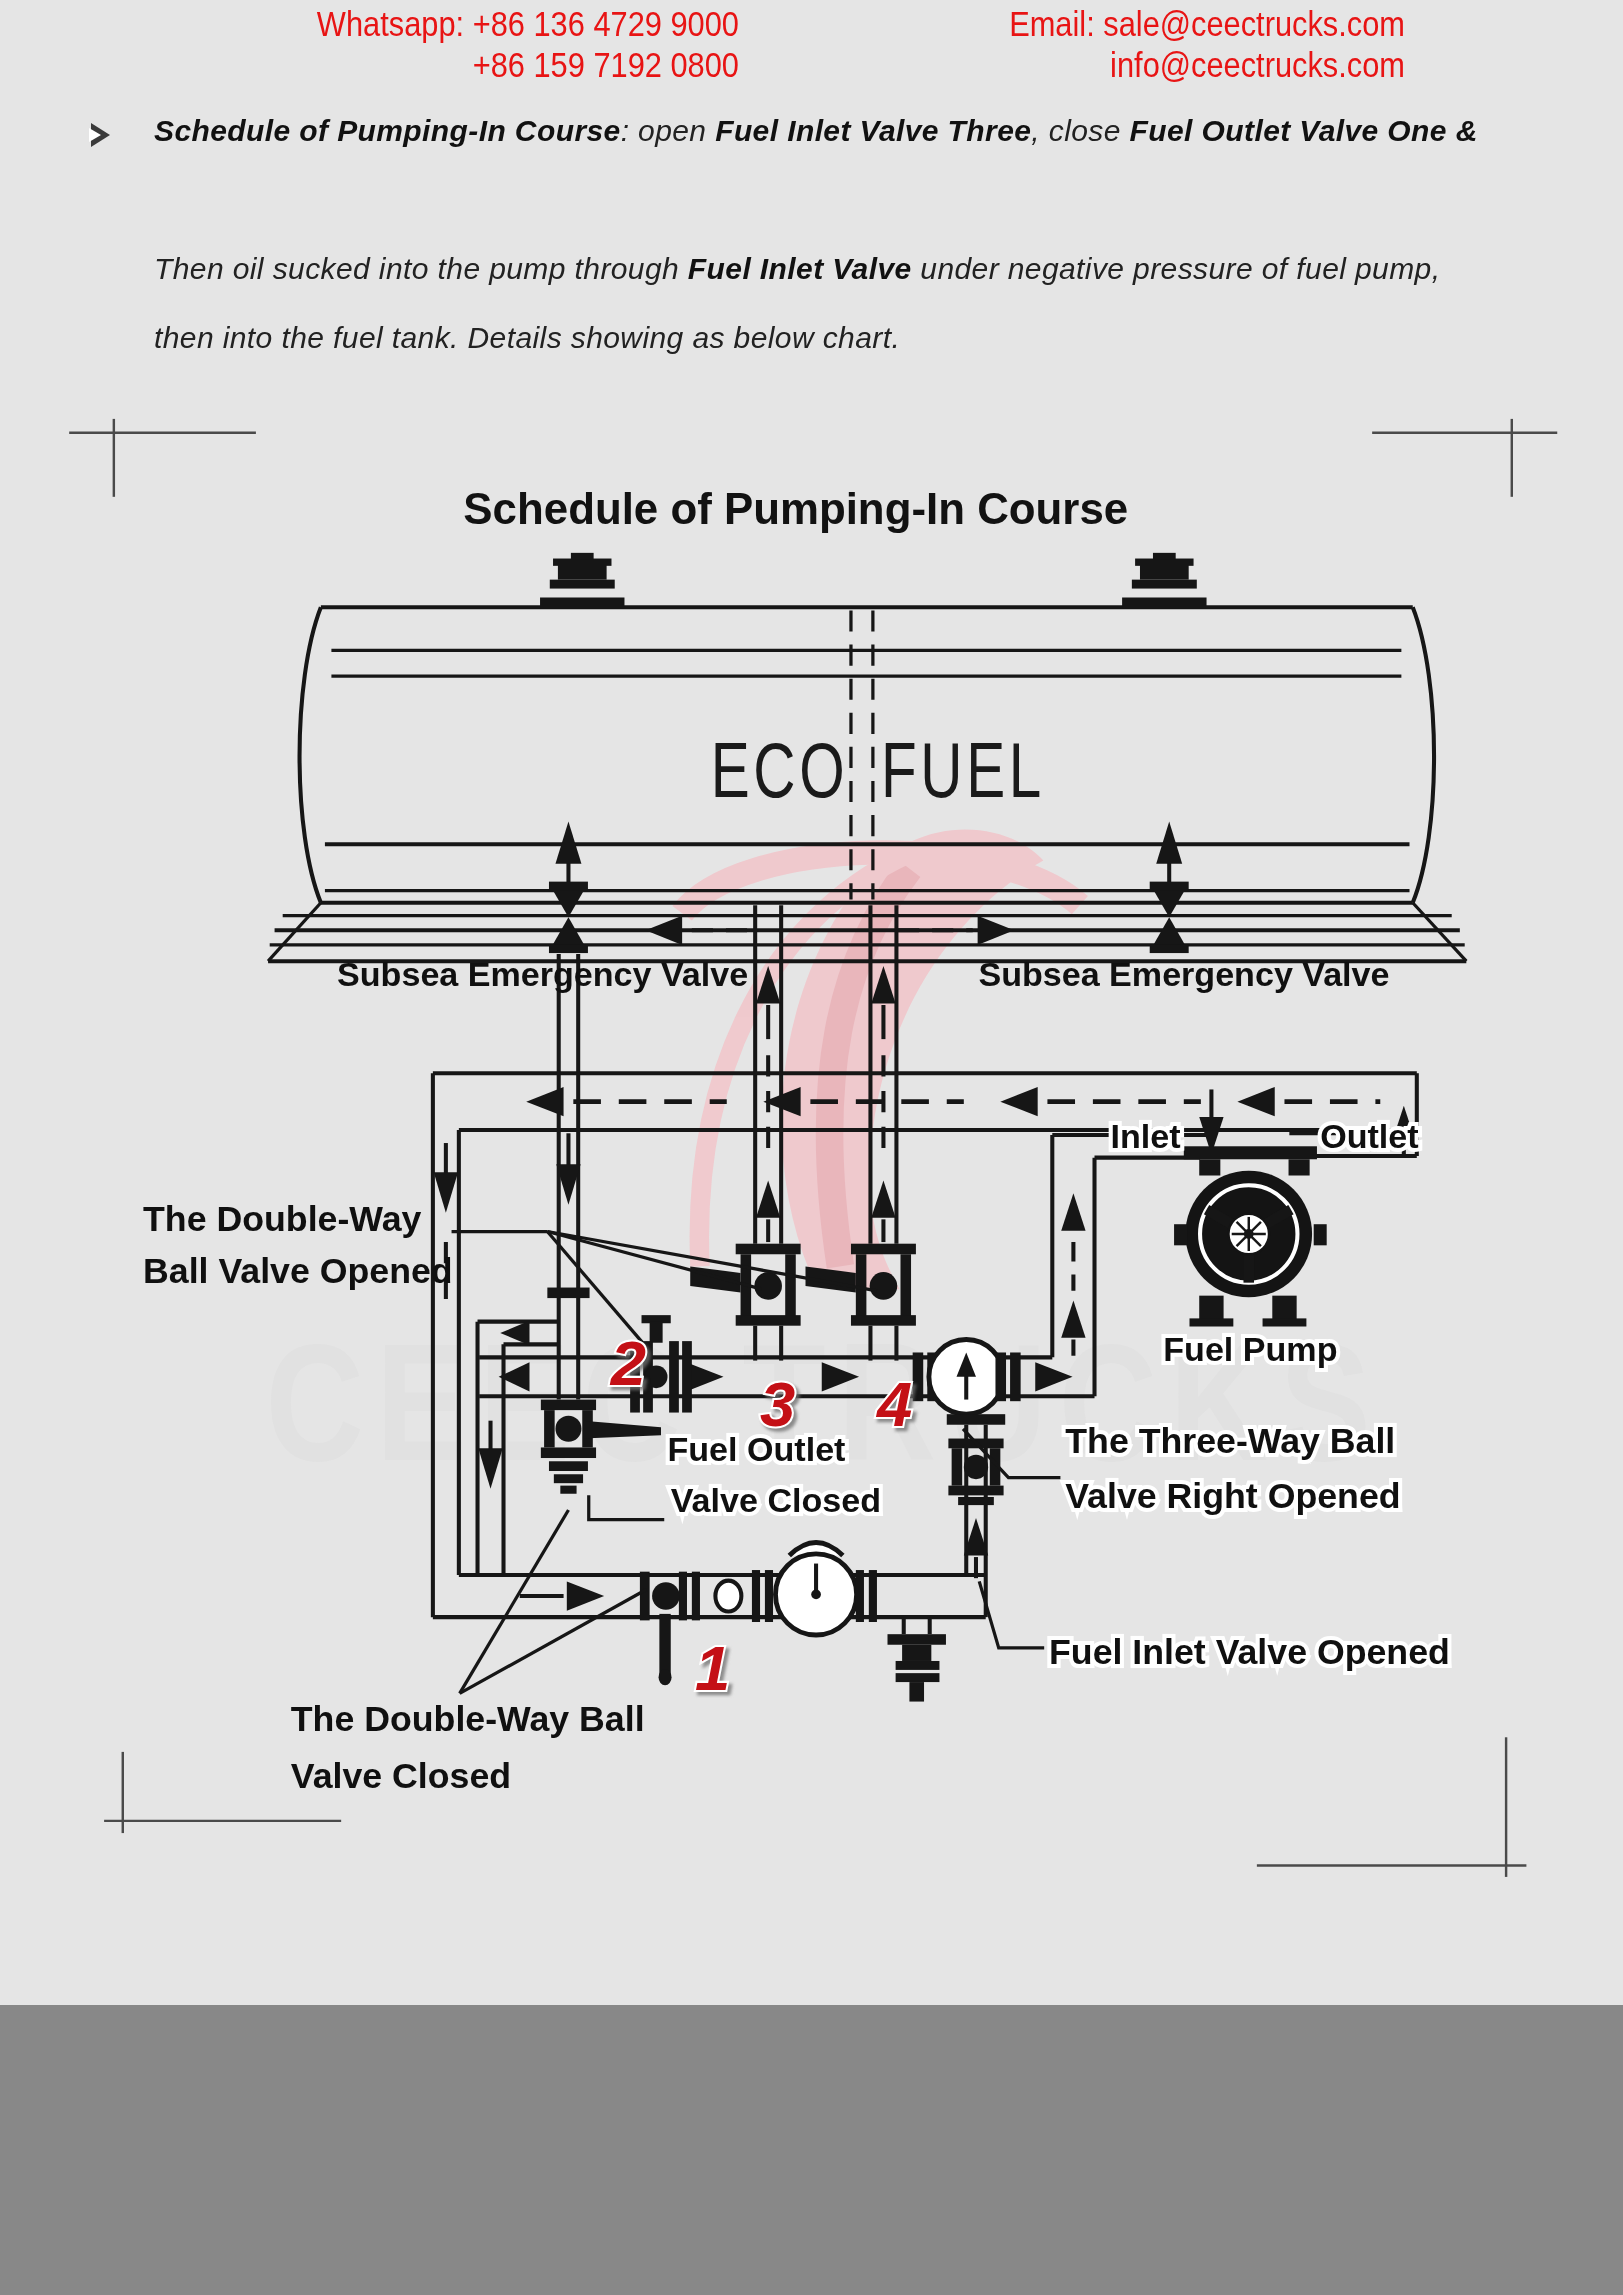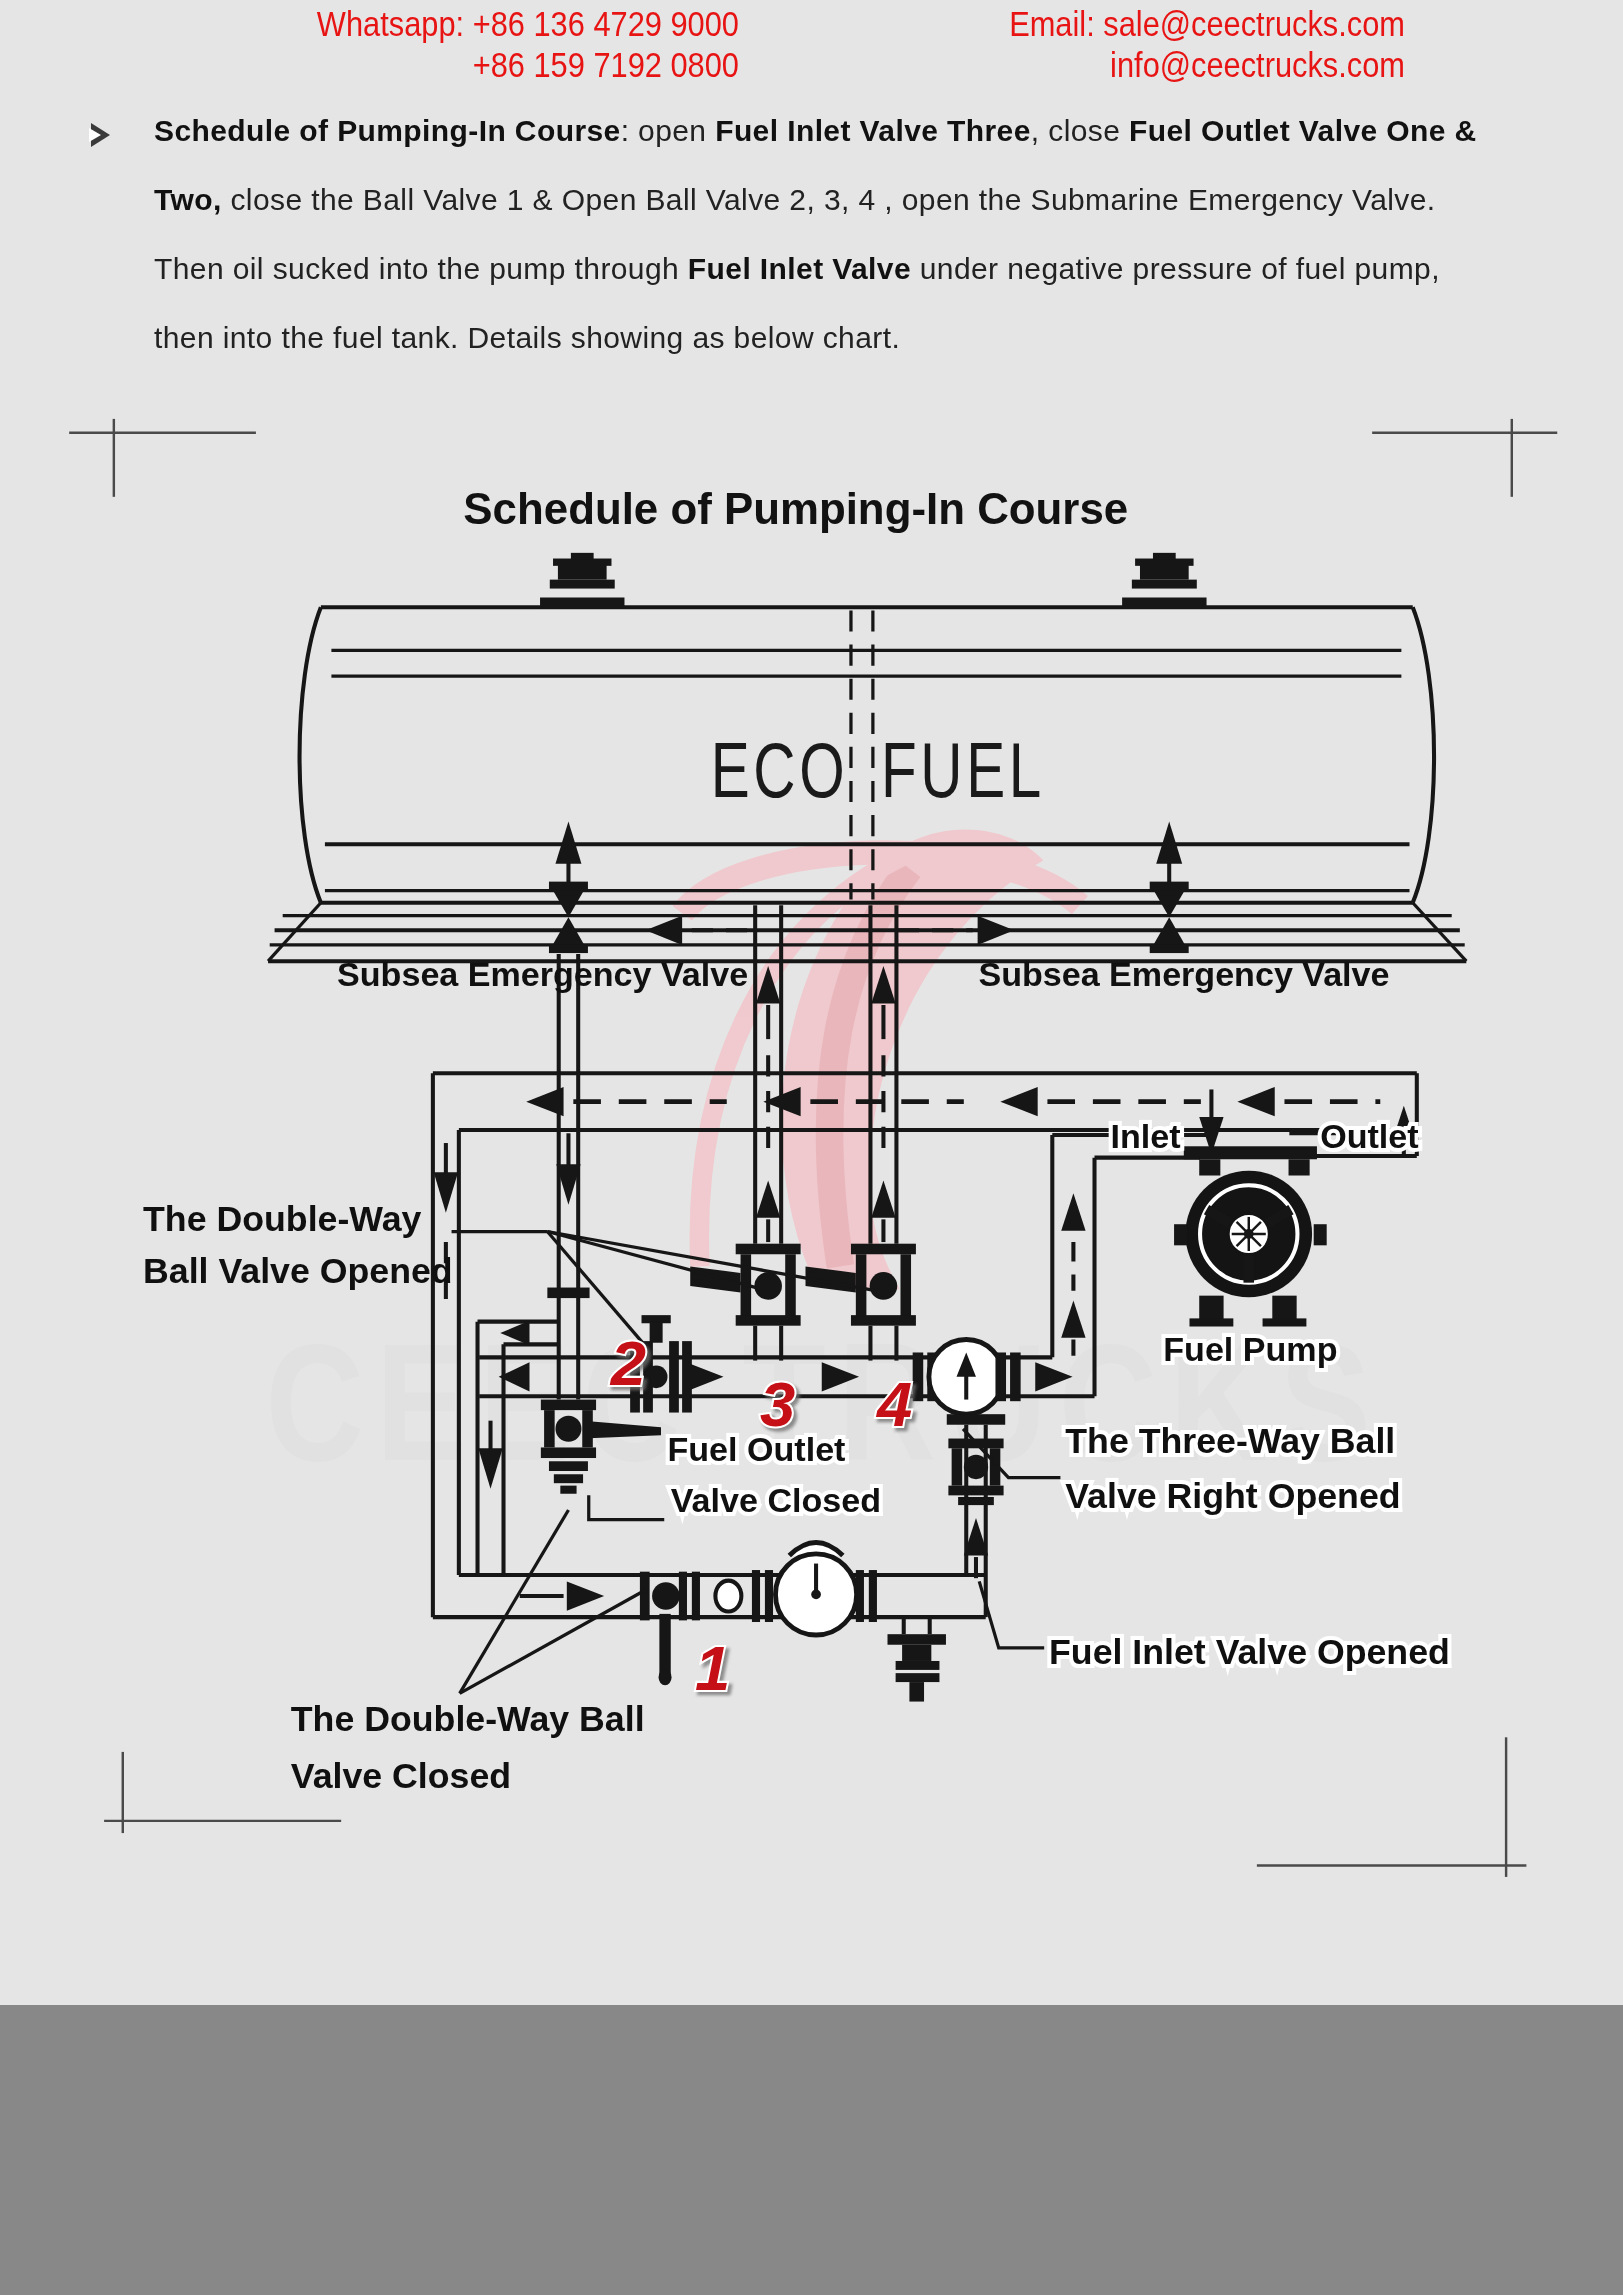--- a/index.html
+++ b/index.html
@@ -2,21 +2,21 @@
 <html style="font-size:13px"><head>
 <meta charset="utf-8">
 <style>
   html,body{margin:0;padding:0;background:#888;}
   .page{position:relative;width:1624px;height:2005px;background:#e5e5e5;overflow:hidden;
         font-family:"Liberation Sans",sans-serif;}
   .contact{position:absolute;top:3.2px;font-size:35px;line-height:41px;font-weight:400;
            color:#e81414;text-align:right;transform:scaleX(.88);transform-origin:100% 0;}
   .contact.wa{left:146px;width:593px;}
   .contact.em{left:853px;width:552px;}
-  .intro-line{position:absolute;left:154px;width:1364px;font-size:30px;
+  .intro-line{position:absolute;left:154px;width:1364px;font-size:30px;font-style:italic;
               color:#222;white-space:nowrap;letter-spacing:0.4px;}
   .intro-line b{font-weight:bold;color:#111;}
   .bullet{position:absolute;left:91px;top:123px;width:0;height:0;
           border-top:12px solid transparent;border-bottom:12px solid transparent;
           border-left:19.5px solid #3a3a3a;}
   .bullet-in{position:absolute;left:89px;top:128px;width:0;height:0;
           border-top:7.3px solid transparent;border-bottom:7.3px solid transparent;
           border-left:12px solid #fff;}
   .pageno{position:absolute;top:2153px;left:0;width:1624px;text-align:center;
           font-size:33px;color:#111;}
@@ -46,21 +46,20 @@
   </div>
   <div class="contact em">
     <div>Email: sale@ceectrucks.com</div>
     <div>info@ceectrucks.com</div>
   </div>
 
   <span class="bullet"></span>
   <span class="bullet-in"></span>
 
   <div class="intro-line" style="top:114px"><b>Schedule of Pumping-In Course</b><span>: open </span><b>Fuel Inlet Valve Three</b><span>, close </span><b>Fuel Outlet Valve One &amp;</b></div>
-  <div class="intro-line" style="top:183px"><b>Two,</b><span> close the Ball Valve 1 &amp; Open Ball Valve 2, 3, 4 , open the Submarine Emergency Valve.</span></div>
   <div class="intro-line" style="top:252px"><span>Then oil sucked into the pump through </span><b>Fuel Inlet Valve</b><span> under negative pressure of fuel pump,</span></div>
   <div class="intro-line" style="top:321px"><span>then into the fuel tank. Details showing as below chart.</span></div>
 
   <svg class="diagram" viewBox="0 0 2000 2827">
 
     <g opacity="0.75">
       <path d="M 840 1125 C 910 1032 1225 1022 1330 1115" stroke="#f3c0c6" stroke-width="30" fill="none"></path>
       <path d="M 1005 1585 C 935 1430 950 1230 1060 1085 C 1130 1000 1240 1010 1285 1060
                C 1180 1120 1095 1240 1075 1390 C 1062 1480 1080 1540 1108 1588 Z" fill="#f3c0c6"></path>
       <path d="M 1120 1070 C 1035 1180 1000 1330 1035 1560" stroke="#eba7ae" stroke-width="34" fill="none"></path>

